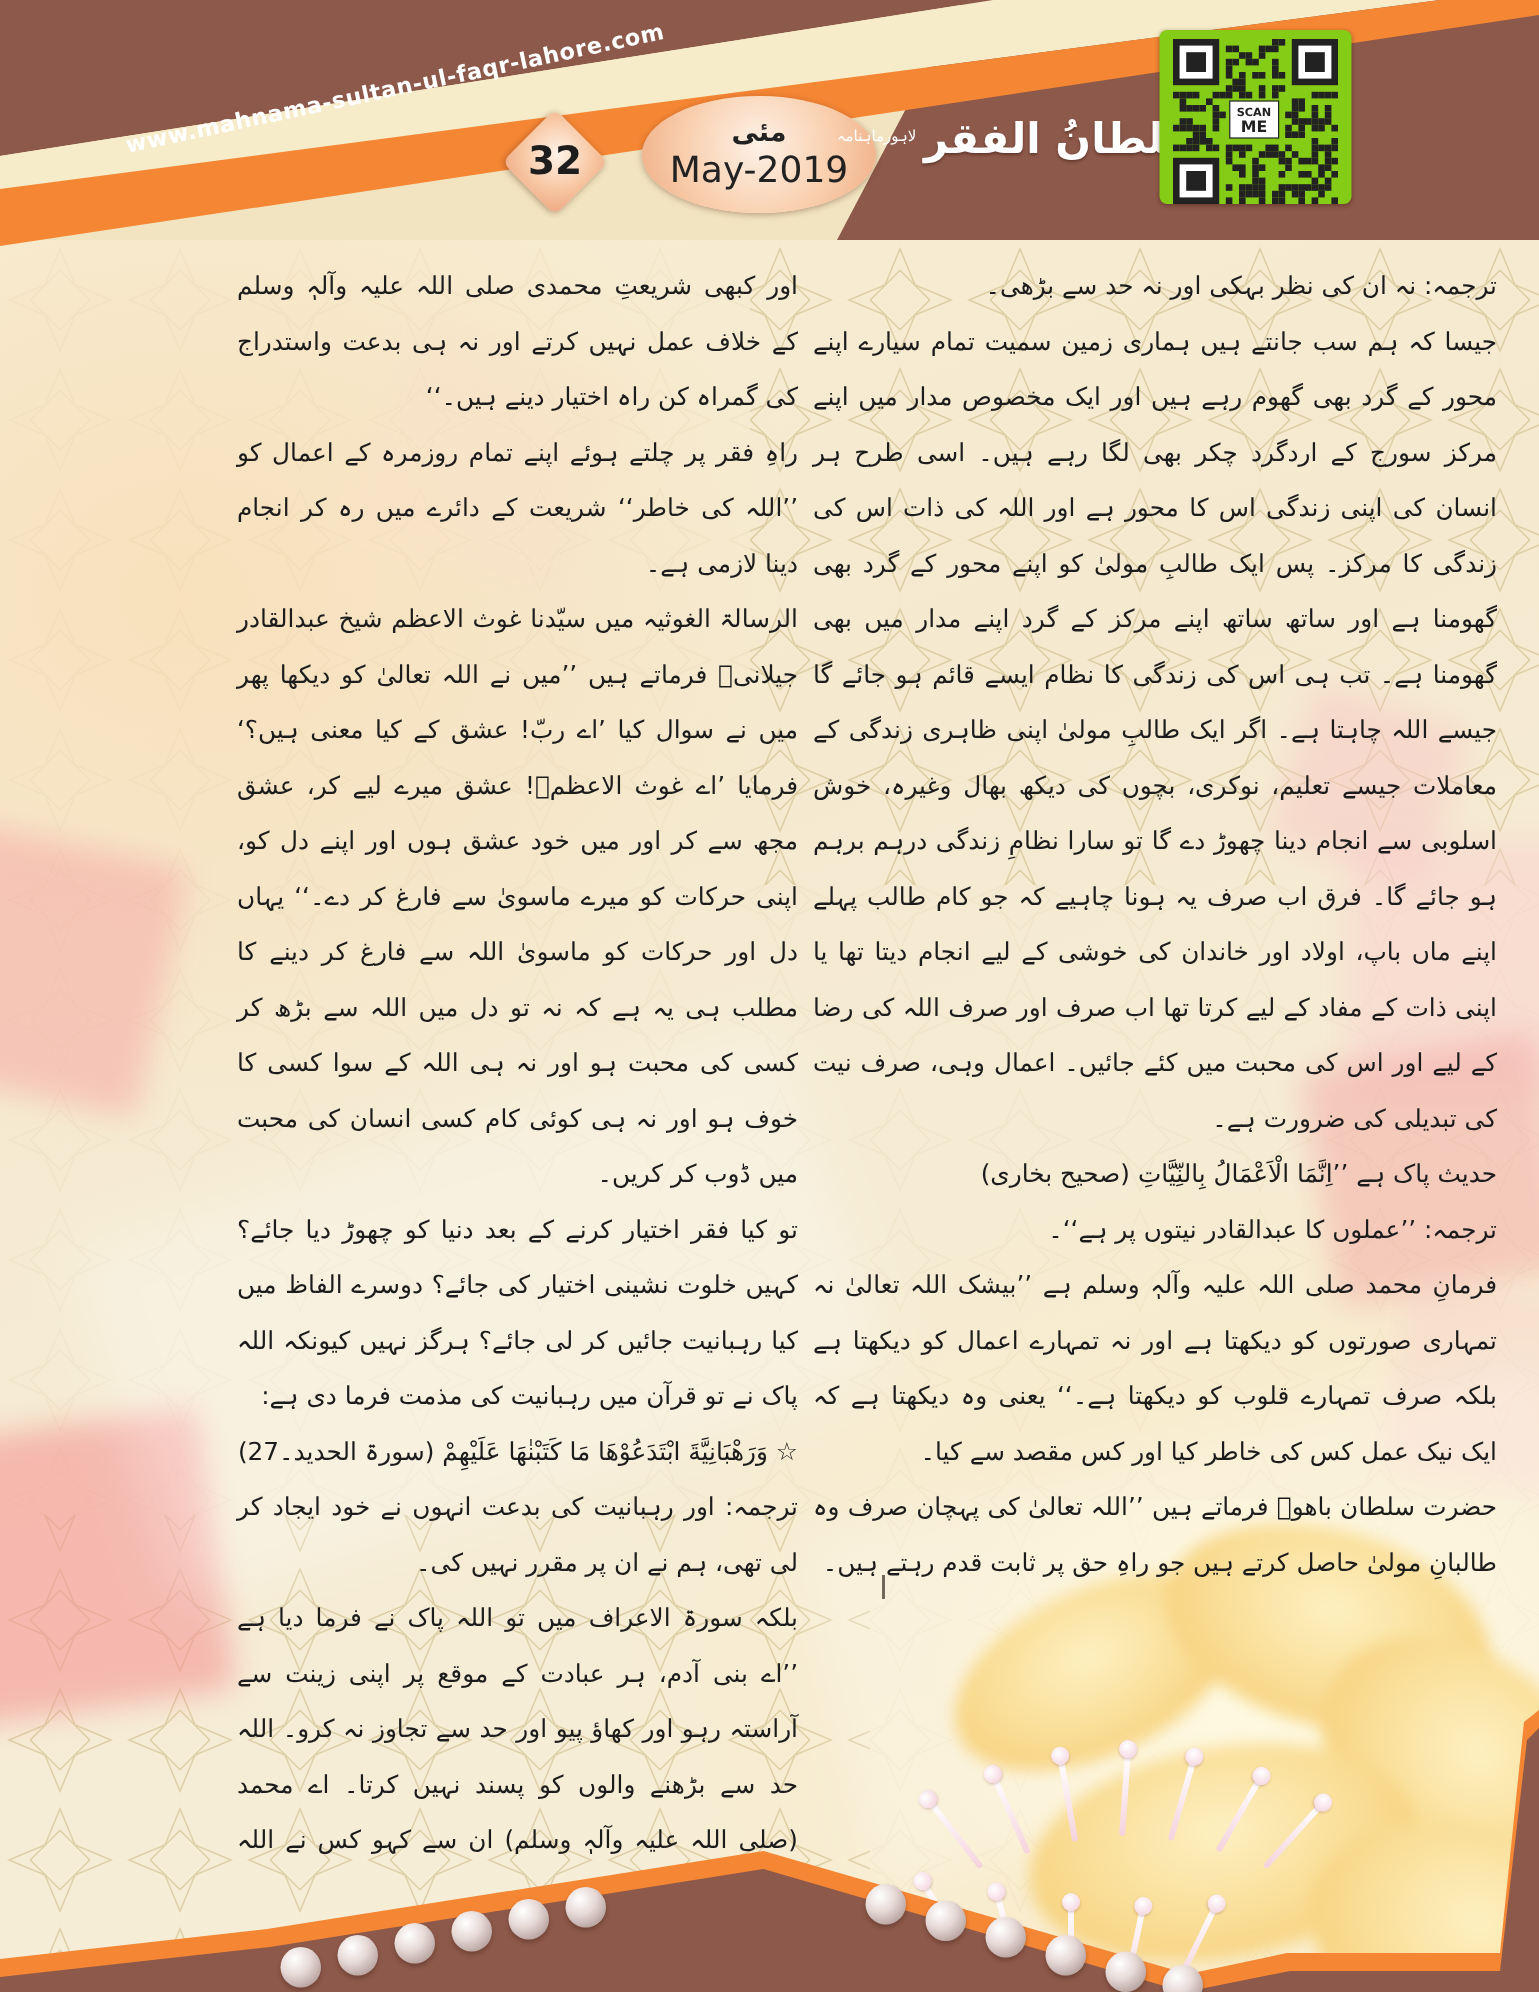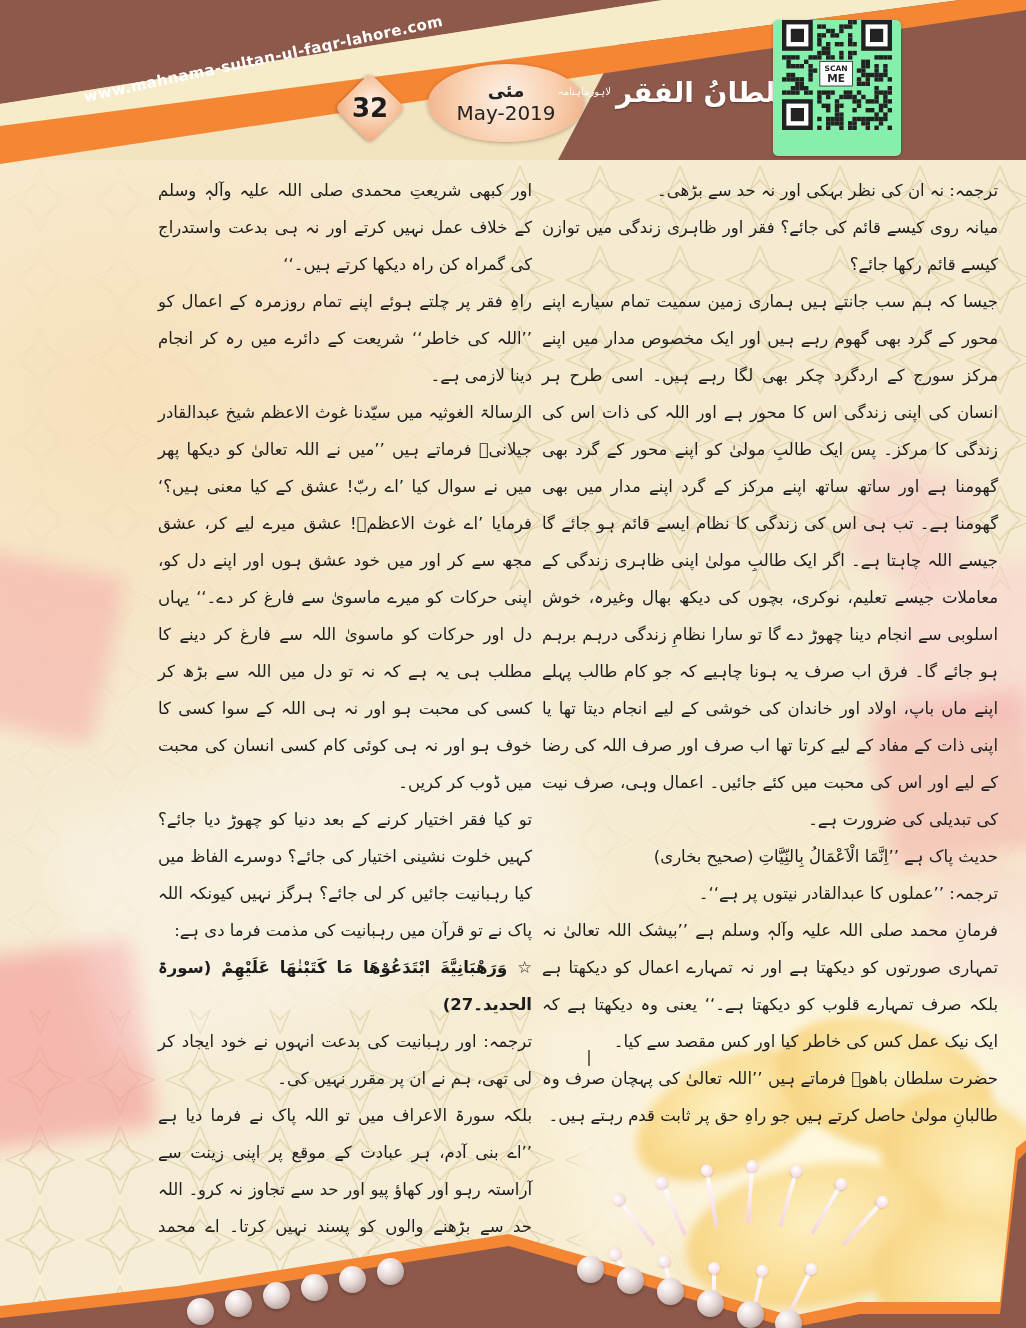--- a/index.html
+++ b/index.html
@@ -26,36 +26,36 @@
   .diamond{position:absolute;left:345px;top:83px;width:50px;height:50px;z-index:7;
     transform:rotate(45deg);border-radius:6px;
     background:radial-gradient(circle at 45% 40%,#fff3e9 0%,#f8c9a6 55%,#eda67f 100%);
     box-shadow:0 1px 4px rgba(90,40,20,.45);display:flex;align-items:center;justify-content:center;}
   .diamond span{transform:rotate(-45deg);font-size:26px;font-weight:bold;color:#1d1d1d;}
   .oval{position:absolute;left:428px;top:64px;width:156px;height:78px;z-index:7;border-radius:50%;
     background:radial-gradient(circle at 50% 42%,#fdf1e6 0%,#f9cfae 55%,#eeab83 100%);
     box-shadow:0 1px 4px rgba(90,40,20,.4);display:flex;flex-direction:column;
     align-items:center;justify-content:center;color:#222;}
   .oval .m-ur{font-size:18px;font-weight:bold;line-height:1.1;}
-  .oval .m-en{font-size:20px;line-height:1.2;}
+  .oval .m-en{font-size:24px;line-height:1.2;}
   .logo{position:absolute;left:592px;top:76px;width:178px;z-index:7;color:#fff;direction:rtl;
     display:flex;align-items:center;justify-content:center;gap:5px;}
   .logo .big{font-size:28px;font-weight:bold;white-space:nowrap;text-shadow:0 1px 2px rgba(60,25,15,.5);}
   .logo .side{display:flex;align-items:center;font-size:10px;line-height:1.25;}
-  .qr-card{position:absolute;left:773px;top:20px;width:128px;height:136px;z-index:8;background:#86efac;
-    border-radius:5px;box-shadow:0 1px 3px rgba(60,25,15,.4);display:flex;align-items:flex-start;justify-content:center;}
+  .qr-card{position:absolute;left:773px;top:20px;width:128px;height:116px;z-index:8;background:#84cc16;
+    border-radius:5px;box-shadow:0 1px 3px rgba(60,25,15,.4);display:flex;align-items:flex-end;justify-content:center;}
   .qr-card svg{display:block;}
 
   
   .columns{position:absolute;left:0;top:172px;width:1026px;height:1078px;z-index:4;overflow:hidden;color:#1c1c1c;}
   .col{position:absolute;top:0;direction:rtl;text-align:justify;}
   .col-left{left:158px;width:374px;}
   .col-right{left:542px;width:456px;}
   .para{margin:0;font-size:16.5px;line-height:37px;font-family:"DejaVu Sans",sans-serif;}
-  .para.verse{font-weight:bold;}
+  .para.verse{font-weight:normal;}
   .col-divider{position:absolute;left:588px;top:1050px;width:2px;height:16px;background:rgba(40,30,20,.65);z-index:4;}
 
   
   .flower{position:absolute;left:600px;top:1020px;width:426px;height:308px;z-index:2;}
   .glow{position:absolute;left:20px;top:-20px;width:420px;height:320px;
     background:radial-gradient(ellipse at 55% 40%,rgba(255,250,226,.95),rgba(255,241,196,0) 72%);}
   .petal{position:absolute;border-radius:50%;filter:blur(5px);
     background:radial-gradient(ellipse at 50% 40%,#fdf0c2 0%,#f9dc92 55%,#f4c86e 100%);}
   .stamen{position:absolute;width:4px;height:56px;border-radius:3px;
     background:linear-gradient(#ffffff,#f5d3dd);}
@@ -317,32 +317,31 @@
           <rect x="8.8" y="88" width="13.200000000000001" height="13.200000000000001" fill="#222"></rect>
           <rect x="37.84" y="41.36000000000001" width="32.56" height="24.64" fill="#fff" stroke="#222" stroke-width="0.8"></rect>
         </g>
       <text x="54" y="51" text-anchor="middle" font-size="7.5" font-weight="bold" fill="#222" font-family="DejaVu Sans, sans-serif">SCAN</text>
       <text x="54" y="62" text-anchor="middle" font-size="10.5" font-weight="bold" fill="#222" font-family="DejaVu Sans, sans-serif">ME</text>
     </svg>
   </div>
 
   <main class="columns">
     <section class="col col-left">
-      <p class="para">اور کبھی شریعتِ محمدی صلی اللہ علیہ وآلہٖ وسلم کے خلاف عمل نہیں کرتے اور نہ ہی بدعت واستدراج کی گمراہ کن راہ دیکھا کرتے ہیں۔‘‘</p>
+      <p class="para">اور کبھی شریعتِ محمدی صلی اللہ علیہ وآلہٖ وسلم کے خلاف عمل نہیں کرتے اور نہ ہی بدعت واستدراج کی گمراہ کن راہ اختیار دینے ہیں۔‘‘</p>
       <p class="para">راہِ فقر پر چلتے ہوئے اپنے تمام روزمرہ کے اعمال کو ’’اللہ کی خاطر‘‘ شریعت کے دائرے میں رہ کر انجام دینا لازمی ہے۔</p>
       <p class="para">الرسالۃ الغوثیہ میں سیّدنا غوث الاعظم شیخ عبدالقادر جیلانیؒ فرماتے ہیں ’’میں نے اللہ تعالیٰ کو دیکھا پھر میں نے سوال کیا ’اے ربّ! عشق کے کیا معنی ہیں؟‘ فرمایا ’اے غوث الاعظمؓ! عشق میرے لیے کر، عشق مجھ سے کر اور میں خود عشق ہوں اور اپنے دل کو، اپنی حرکات کو میرے ماسویٰ سے فارغ کر دے۔‘‘ یہاں دل اور حرکات کو ماسویٰ اللہ سے فارغ کر دینے کا مطلب ہی یہ ہے کہ نہ تو دل میں اللہ سے بڑھ کر کسی کی محبت ہو اور نہ ہی اللہ کے سوا کسی کا خوف ہو اور نہ ہی کوئی کام کسی انسان کی محبت میں ڈوب کر کریں۔</p>
       <p class="para">تو کیا فقر اختیار کرنے کے بعد دنیا کو چھوڑ دیا جائے؟ کہیں خلوت نشینی اختیار کی جائے؟ دوسرے الفاظ میں کیا رہبانیت جائیں کر لی جائے؟ ہرگز نہیں کیونکہ اللہ پاک نے تو قرآن میں رہبانیت کی مذمت فرما دی ہے:</p>
       <p class="para verse">☆ وَرَهْبَانِيَّةَ ابْتَدَعُوْهَا مَا كَتَبْنٰهَا عَلَيْهِمْ (سورۃ الحدید۔27)</p>
       <p class="para">ترجمہ: اور رہبانیت کی بدعت انہوں نے خود ایجاد کر لی تھی، ہم نے ان پر مقرر نہیں کی۔</p>
       <p class="para">بلکہ سورۃ الاعراف میں تو اللہ پاک نے فرما دیا ہے ’’اے بنی آدم، ہر عبادت کے موقع پر اپنی زینت سے آراستہ رہو اور کھاؤ پیو اور حد سے تجاوز نہ کرو۔ اللہ حد سے بڑھنے والوں کو پسند نہیں کرتا۔ اے محمد (صلی اللہ علیہ وآلہٖ وسلم) ان سے کہو کس نے اللہ کی اس زینت کو حرام کر دیا جسے اللہ نے اپنے بندوں کے لیے پیدا فرمایا اور کس نے خدا کی بخشی ہوئی پاک چیزیں ممنوع کر دیں؟ کہو یہ ساری چیزیں دنیا کی زندگی میں بھی ایمان لانے والوں کے لیے ہیں اور قیامت کے روز تو خالصتاً انہی کے لیے ہوں گی۔‘‘ (سورۃ الاعراف۔32-31)</p>
 
     </section>
     <section class="col col-right">
       <p class="para">ترجمہ: نہ ان کی نظر بہکی اور نہ حد سے بڑھی۔</p>
-      <p class="para">میانہ روی کیسے قائم کی جائے؟ فقر اور ظاہری زندگی میں توازن کیسے قائم رکھا جائے؟</p>
       <p class="para">جیسا کہ ہم سب جانتے ہیں ہماری زمین سمیت تمام سیارے اپنے محور کے گرد بھی گھوم رہے ہیں اور ایک مخصوص مدار میں اپنے مرکز سورج کے اردگرد چکر بھی لگا رہے ہیں۔ اسی طرح ہر انسان کی اپنی زندگی اس کا محور ہے اور اللہ کی ذات اس کی زندگی کا مرکز۔ پس ایک طالبِ مولیٰ کو اپنے محور کے گرد بھی گھومنا ہے اور ساتھ ساتھ اپنے مرکز کے گرد اپنے مدار میں بھی گھومنا ہے۔ تب ہی اس کی زندگی کا نظام ایسے قائم ہو جائے گا جیسے اللہ چاہتا ہے۔ اگر ایک طالبِ مولیٰ اپنی ظاہری زندگی کے معاملات جیسے تعلیم، نوکری، بچوں کی دیکھ بھال وغیرہ، خوش اسلوبی سے انجام دینا چھوڑ دے گا تو سارا نظامِ زندگی درہم برہم ہو جائے گا۔ فرق اب صرف یہ ہونا چاہیے کہ جو کام طالب پہلے اپنے ماں باپ، اولاد اور خاندان کی خوشی کے لیے انجام دیتا تھا یا اپنی ذات کے مفاد کے لیے کرتا تھا اب صرف اور صرف اللہ کی رضا کے لیے اور اس کی محبت میں کئے جائیں۔ اعمال وہی، صرف نیت کی تبدیلی کی ضرورت ہے۔</p>
       <p class="para">حدیث پاک ہے ’’اِنَّمَا الْاَعْمَالُ بِالنِّیَّاتِ (صحیح بخاری)</p>
       <p class="para">ترجمہ: ’’عملوں کا عبدالقادر نیتوں پر ہے‘‘۔</p>
       <p class="para">فرمانِ محمد صلی اللہ علیہ وآلہٖ وسلم ہے ’’بیشک اللہ تعالیٰ نہ تمہاری صورتوں کو دیکھتا ہے اور نہ تمہارے اعمال کو دیکھتا ہے بلکہ صرف تمہارے قلوب کو دیکھتا ہے۔‘‘ یعنی وہ دیکھتا ہے کہ ایک نیک عمل کس کی خاطر کیا اور کس مقصد سے کیا۔</p>
       <p class="para">حضرت سلطان باھوؒ فرماتے ہیں ’’اللہ تعالیٰ کی پہچان صرف وہ طالبانِ مولیٰ حاصل کرتے ہیں جو راہِ حق پر ثابت قدم رہتے ہیں۔</p>
     </section>
   </main>
   <div class="col-divider"></div>
 
   <div class="flower">

